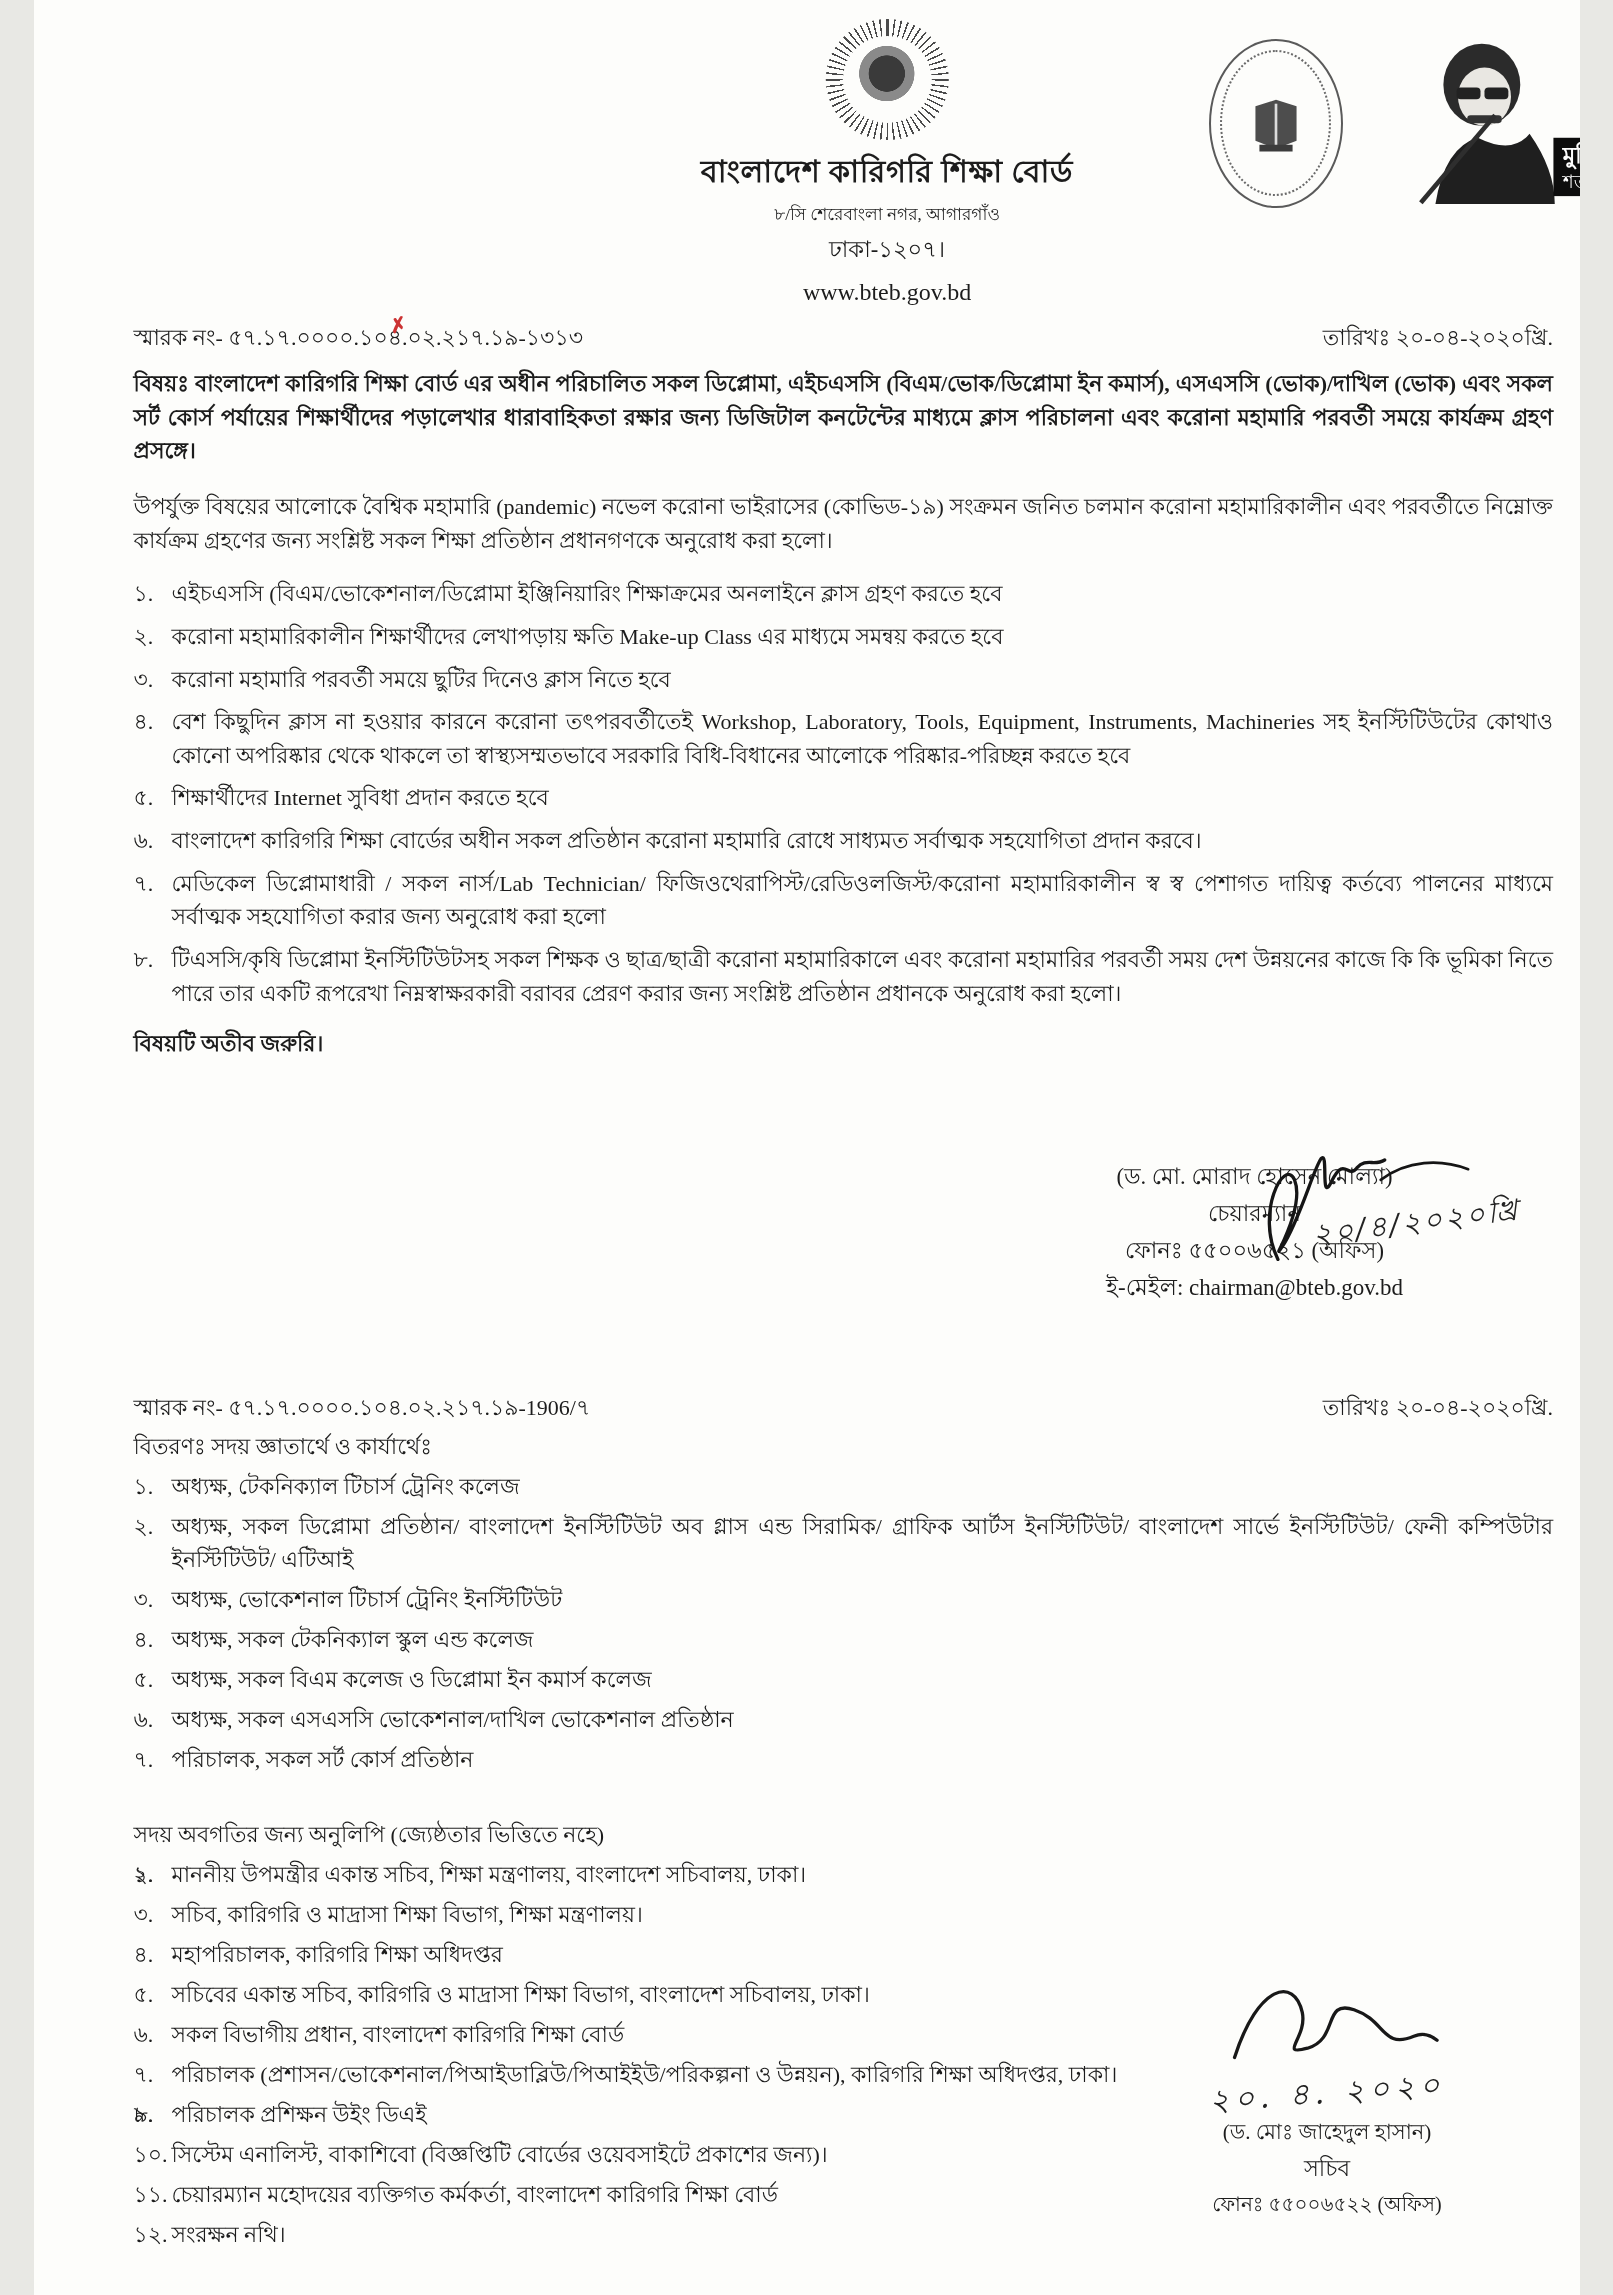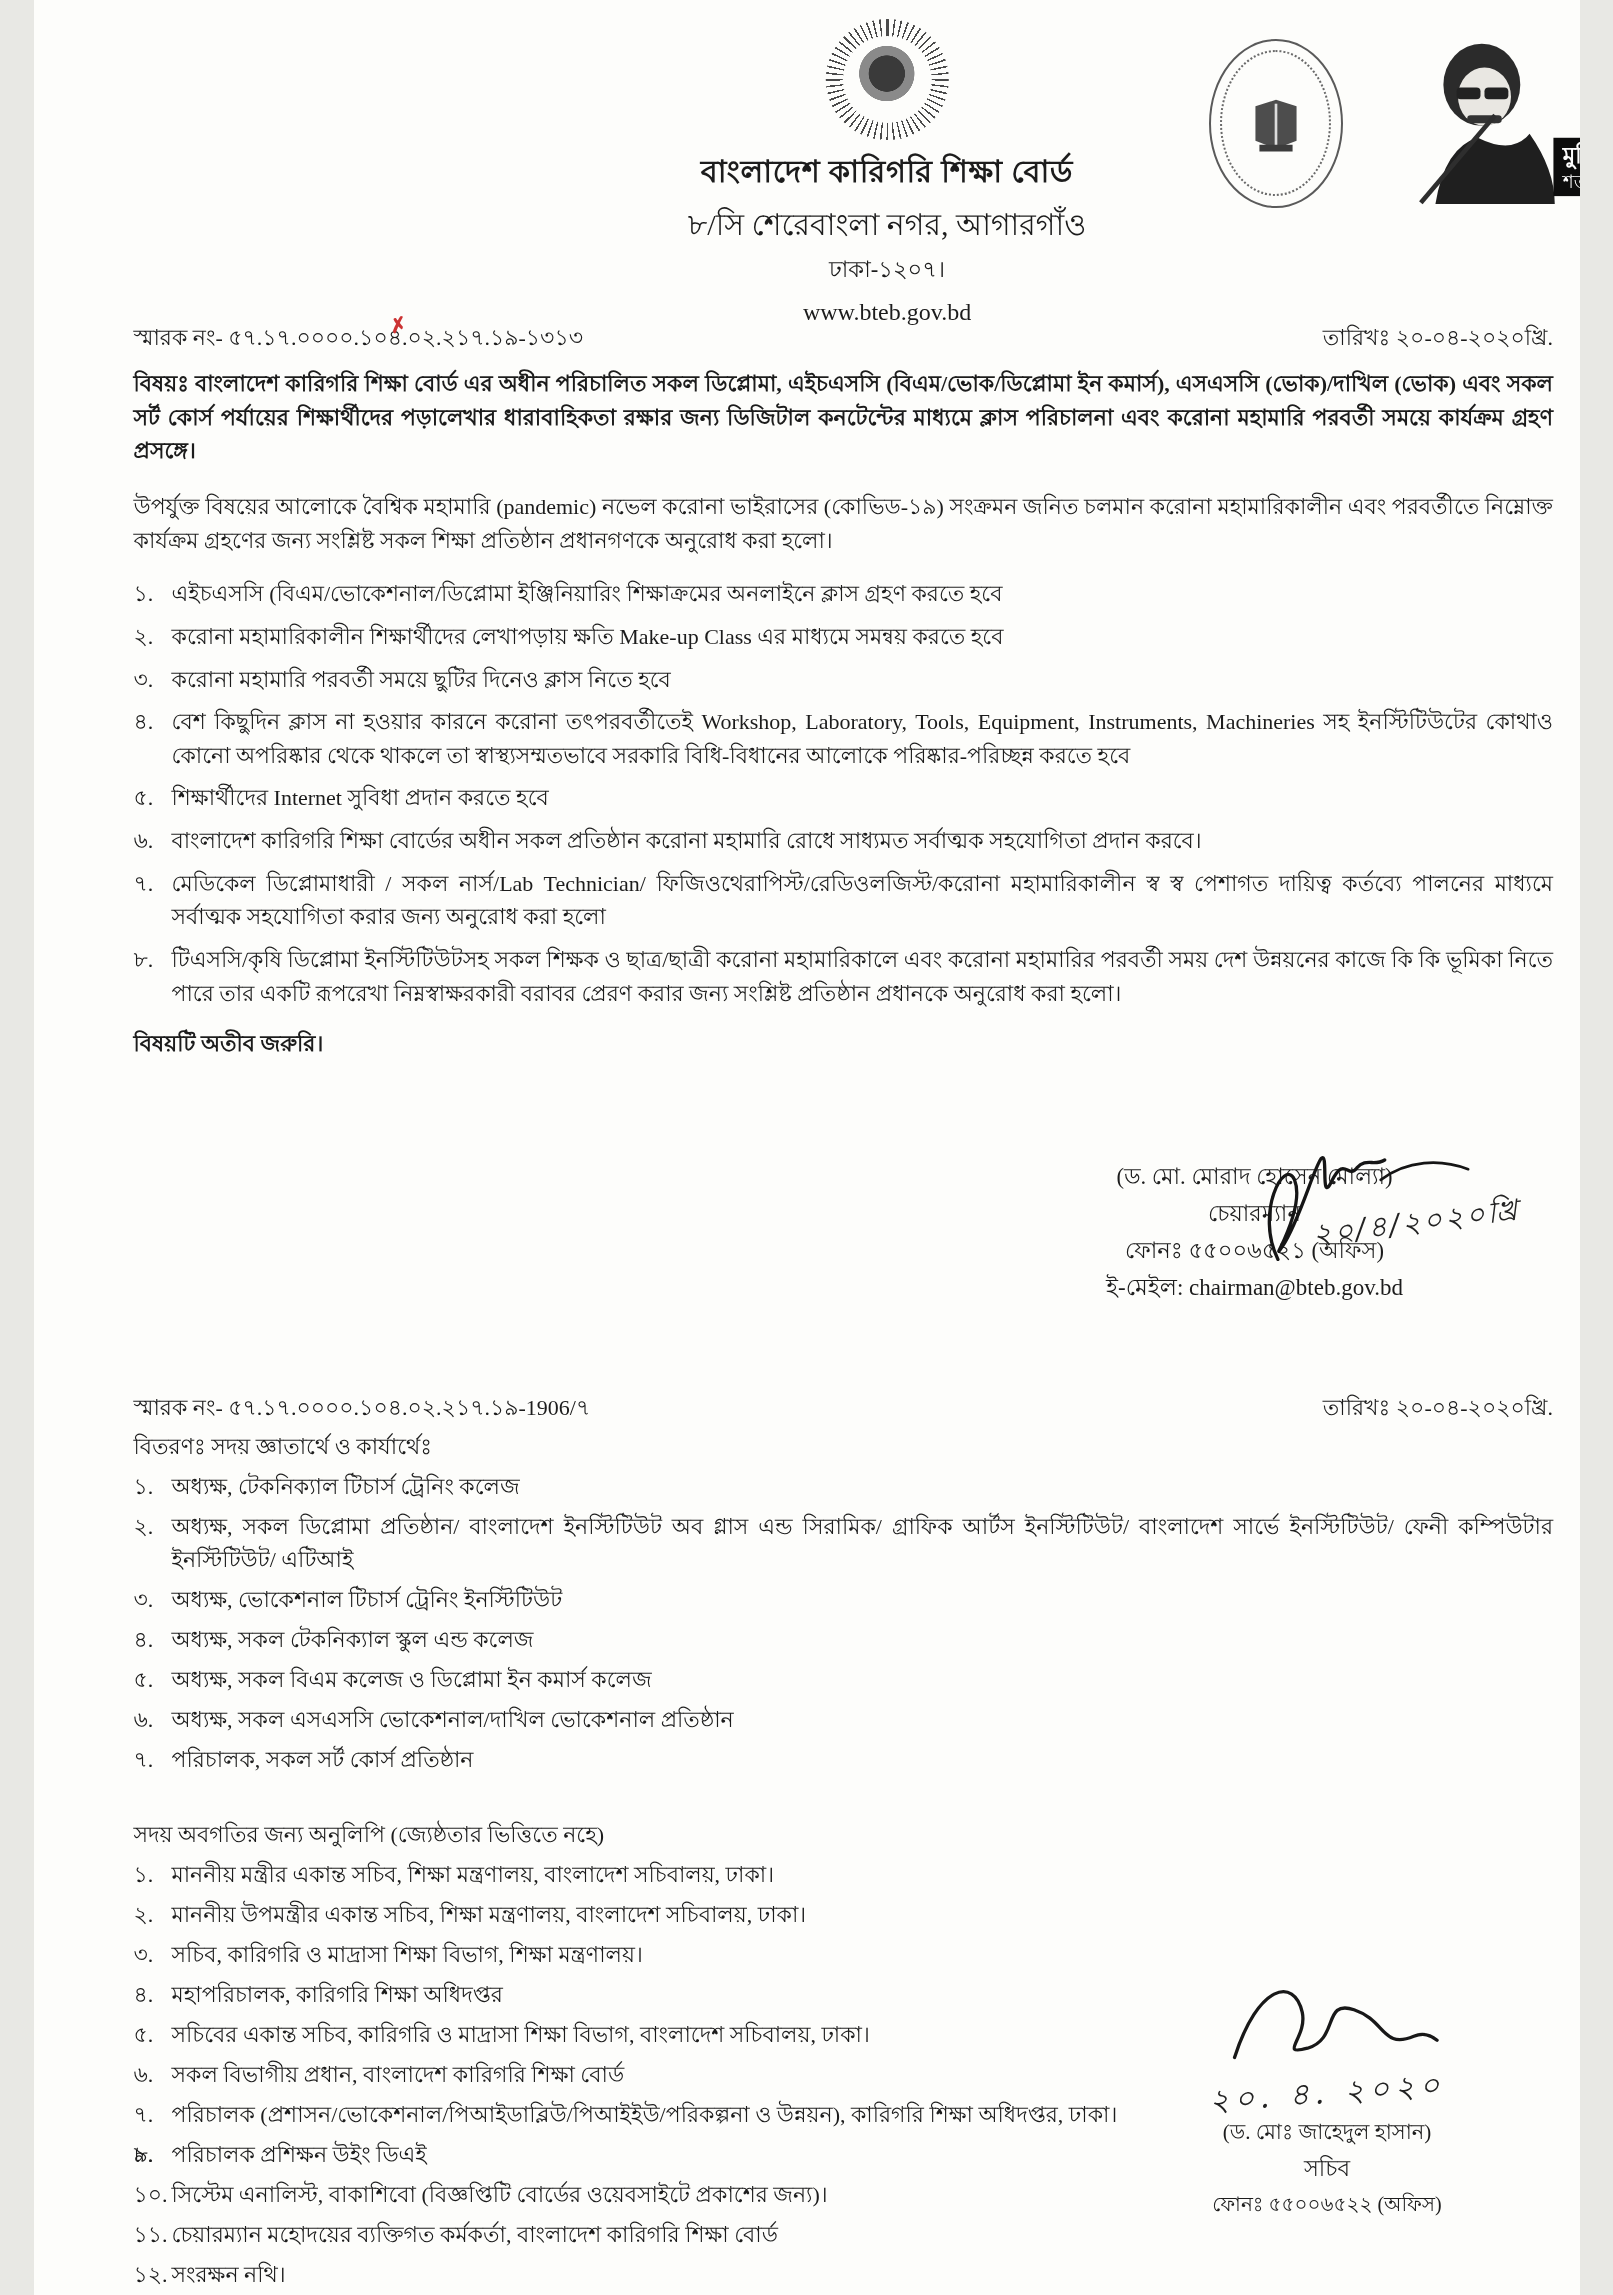--- a/index.html
+++ b/index.html
@@ -19,21 +19,21 @@
   
   .letterhead{position:relative;height:285px;}
   .lh-center{position:absolute;left:50%;top:0;transform:translateX(-44%);text-align:center;width:730px;}
   .emblem{width:123px;height:121px;margin:0 auto;border-radius:50%;
     background:repeating-conic-gradient(#4a4a4a 0 1.6deg,transparent 1.6deg 6.4deg);
     position:relative;}
   .emblem::before{content:"";position:absolute;inset:17px;background:#fdfdfb;border-radius:50%;}
   .emblem::after{content:"";position:absolute;inset:26.5px;border-radius:50%;
     background:radial-gradient(circle at 50% 42%,#3a3a3a 0 34%,#8a8a8a 35% 52%,#fdfdfb 53%);}
   .org-name{font-size:30.5px;font-weight:bold;margin-top:9.3px;letter-spacing:0.7px;}
-  .org-addr{font-size:30px;margin-top:6.6px;}
+  .org-addr{font-size:17px;margin-top:6.6px;}
   .org-city{font-size:22.6px;margin-top:5.3px;}
   .org-web{font-size:24px;margin-top:6.6px;font-family:Liberation Serif, serif;}
   .seal{position:absolute;left:1075px;top:20px;width:130px;height:165px;border-radius:50%;
     border:2.7px solid #5a5a5a;}
   .seal::before{content:"";position:absolute;inset:9.3px;border:2px dotted #6a6a6a;border-radius:50%;}
   .seal-book{position:absolute;left:50%;top:50%;transform:translate(-50%,-46%);width:60px;height:65px;}
   .mujib{position:absolute;left:1248px;top:18.6px;width:319px;height:179px;}
   
   .memo-row{display:flex;justify-content:space-between;align-items:flex-end;margin-top:17px;}
   .memo-num{position:relative;}
@@ -147,21 +147,21 @@
     <div class="li"><span class="num">৩.</span><span>অধ্যক্ষ, ভোকেশনাল টিচার্স ট্রেনিং ইনস্টিটিউট</span></div>
     <div class="li"><span class="num">৪.</span><span>অধ্যক্ষ, সকল টেকনিক্যাল স্কুল এন্ড কলেজ</span></div>
     <div class="li"><span class="num">৫.</span><span>অধ্যক্ষ, সকল বিএম কলেজ ও ডিপ্লোমা ইন কমার্স কলেজ</span></div>
     <div class="li"><span class="num">৬.</span><span>অধ্যক্ষ, সকল এসএসসি ভোকেশনাল/দাখিল ভোকেশনাল প্রতিষ্ঠান</span></div>
     <div class="li"><span class="num">৭.</span><span>পরিচালক, সকল সর্ট কোর্স প্রতিষ্ঠান</span></div>
   </div>
 
   <div class="copies">
     <div>সদয় অবগতির জন্য অনুলিপি (জ্যেষ্ঠতার ভিত্তিতে নহে)</div>
     <div class="dist-list">
-      <div class="li"><span class="num">১.</span><span>মাননীয় মন্ত্রীর একান্ত সচিব, শিক্ষা মন্ত্রণালয়, বাংলাদেশ সচিবালয়, ঢাকা।</span></div>
+      <div class="li"><span class="num">১.</span></div>
       <div class="li"><span class="num">২.</span><span>মাননীয় উপমন্ত্রীর একান্ত সচিব, শিক্ষা মন্ত্রণালয়, বাংলাদেশ সচিবালয়, ঢাকা।</span></div>
       <div class="li"><span class="num">৩.</span><span>সচিব, কারিগরি ও মাদ্রাসা শিক্ষা বিভাগ, শিক্ষা মন্ত্রণালয়।</span></div>
       <div class="li"><span class="num">৪.</span><span>মহাপরিচালক, কারিগরি শিক্ষা অধিদপ্তর</span></div>
       <div class="li"><span class="num">৫.</span><span>সচিবের একান্ত সচিব, কারিগরি ও মাদ্রাসা শিক্ষা বিভাগ, বাংলাদেশ সচিবালয়, ঢাকা।</span></div>
       <div class="li"><span class="num">৬.</span><span>সকল বিভাগীয় প্রধান, বাংলাদেশ কারিগরি শিক্ষা বোর্ড</span></div>
       <div class="li"><span class="num">৭.</span><span>পরিচালক (প্রশাসন/ভোকেশনাল/পিআইডাব্লিউ/পিআইইউ/পরিকল্পনা ও উন্নয়ন), কারিগরি শিক্ষা অধিদপ্তর, ঢাকা।</span></div>
       <div class="li"><span class="num">৮.</span></div>
       <div class="li"><span class="num">৯.</span><span>পরিচালক প্রশিক্ষন উইং ডিএই</span></div>
       <div class="li"><span class="num">১০.</span><span>সিস্টেম এনালিস্ট, বাকাশিবো (বিজ্ঞপ্তিটি বোর্ডের ওয়েবসাইটে প্রকাশের জন্য)।</span></div>
       <div class="li"><span class="num">১১.</span><span>চেয়ারম্যান মহোদয়ের ব্যক্তিগত কর্মকর্তা, বাংলাদেশ কারিগরি শিক্ষা বোর্ড</span></div>

